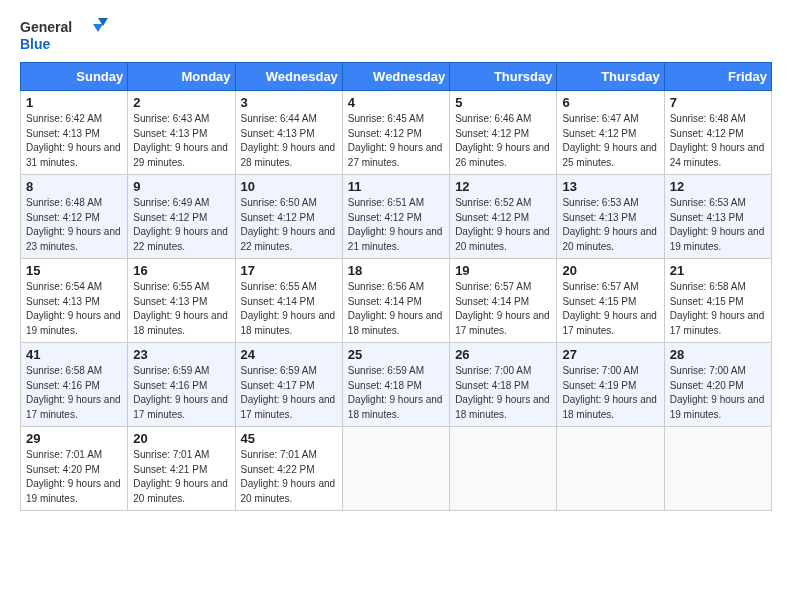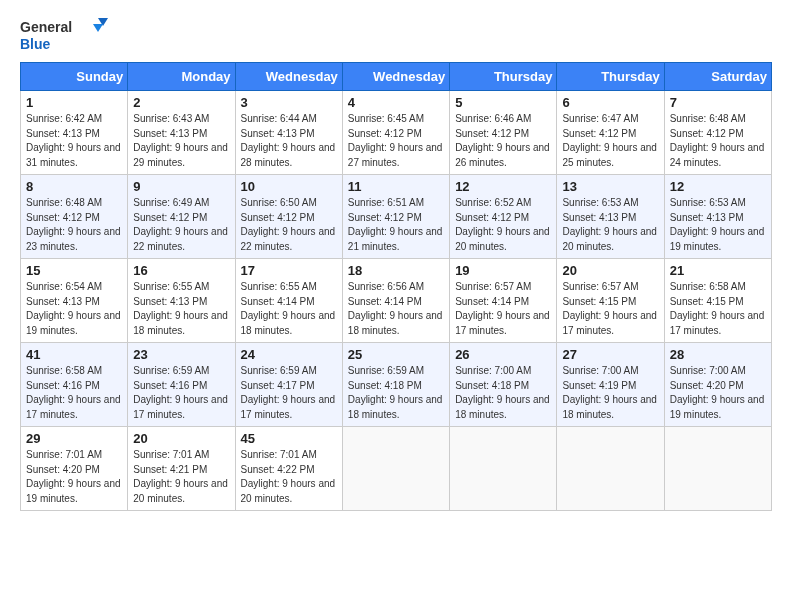--- a/index.html
+++ b/index.html
@@ -98,21 +98,21 @@
 
 <table class="calendar">
   <thead>
     <tr>
     <th>Sunday</th>
         <th>Monday</th>
         <th>Wednesday</th>
         <th>Wednesday</th>
         <th>Thursday</th>
         <th>Thursday</th>
-        <th>Saturday</th>
+        <th>Friday</th>
       </tr>
   </thead>
   <tbody id="calendar-body">
   <tr>
         <td>
         <span class="day-number">1</span>
         <span class="day-info">Sunrise: 6:42 AM<br>Sunset: 4:13 PM<br>Daylight: 9 hours and 31 minutes.</span>
       </td>
         <td>
         <span class="day-number">2</span>

